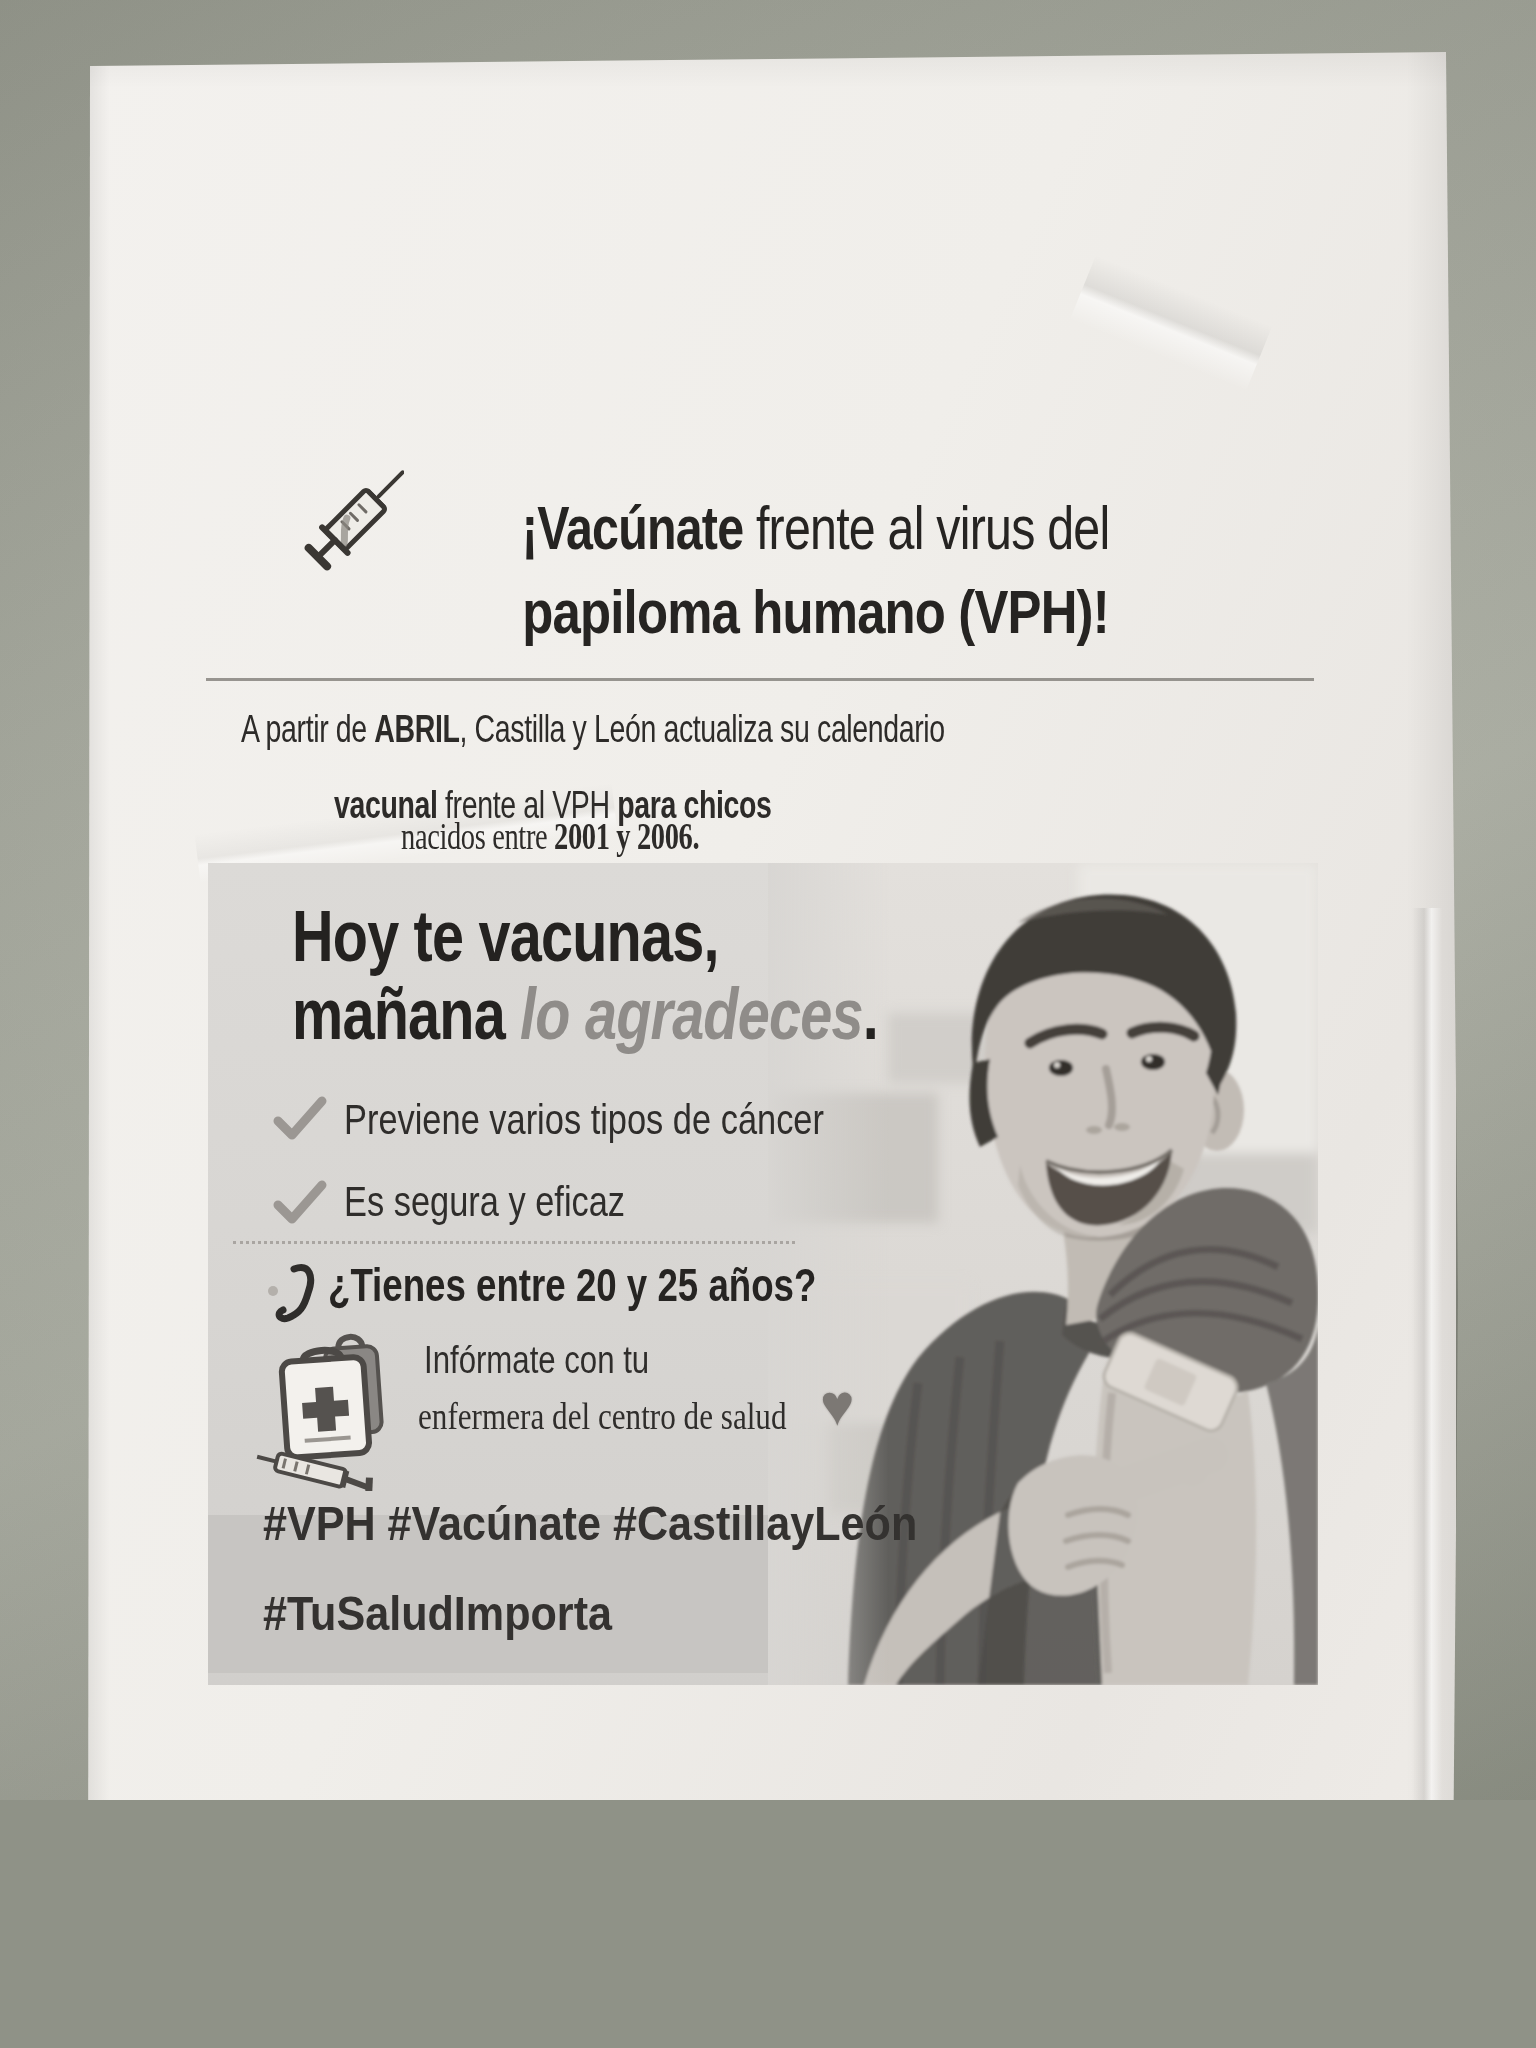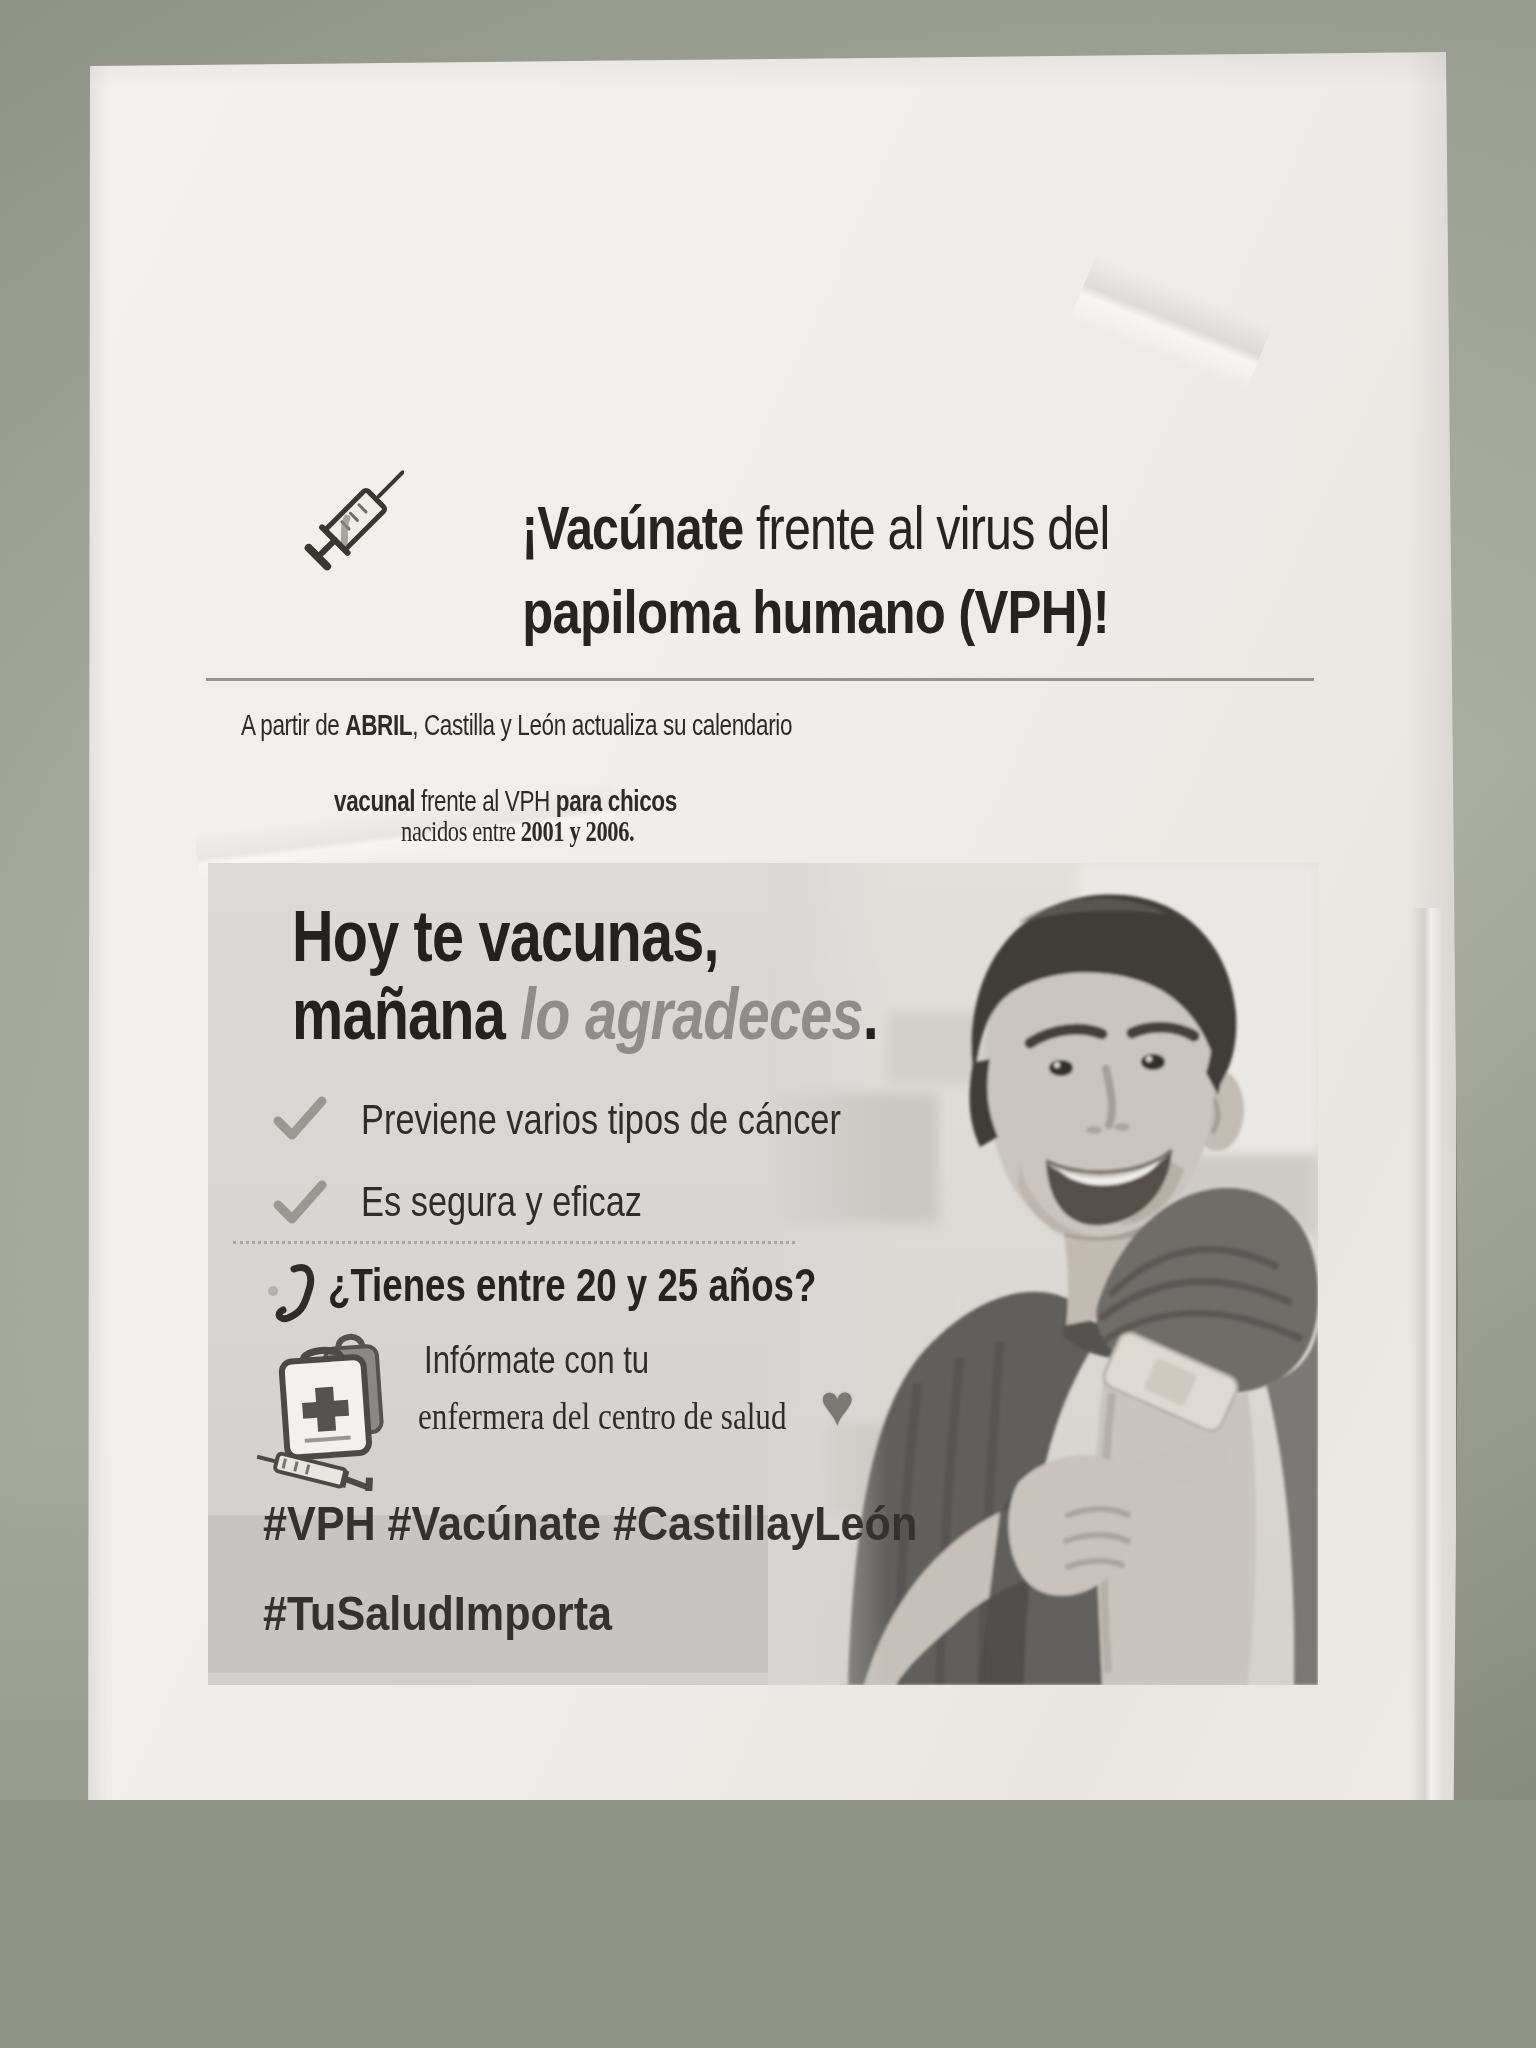--- a/index.html
+++ b/index.html
@@ -29,32 +29,32 @@
   .sx82{transform:scaleX(.82);} .sx88{transform:scaleX(.88);}
   .ctr{transform-origin:50% 50%;}
   .b{font-weight:800;}
   
   .title-block{position:absolute;left:100px;top:438px;width:1280px;text-align:center;
     font-size:62px;line-height:84px;color:#262422;letter-spacing:-1px;}
   .syringe-big{position:absolute;left:218px;top:418px;width:110px;height:120px;}
   .divider{position:absolute;left:130px;top:630px;width:1108px;height:0;
     border-top:3px solid rgba(120,117,112,.75);}
   
-  .intro-line{position:absolute;font-size:30px;color:#2d2b29;letter-spacing:-.5px;}
+  .intro-line{position:absolute;font-size:38px;color:#2d2b29;letter-spacing:-.5px;}
   .intro-line .b{font-weight:800;}
   .il1{left:165px;top:660px;} .il2{left:258px;top:736px;} .il3{left:325px;top:766px;font-family:Liberation Serif, serif;}
   
   .panel{position:absolute;left:132px;top:815px;width:1110px;height:822px;
     background:linear-gradient(180deg,#dcdad7 0%,#d7d5d2 55%,#d1cfcc 100%);overflow:hidden;}
   .band{position:absolute;left:0;top:652px;width:100%;height:158px;background:#c7c5c2;z-index:1;}
   .photo-svg{position:absolute;left:560px;top:0;width:550px;height:822px;z-index:2;}
   .panel-text{position:absolute;z-index:3;}
   .claim{left:84px;top:34px;font-size:72px;line-height:78px;font-weight:800;color:#242220;letter-spacing:-1px;}
   .claim .gray{color:#8f8c89;font-style:italic;}
-  .benefit-row{font-size:43px;color:#2f2d2b;margin-left:17px;}
+  .benefit-row{font-size:43px;color:#2f2d2b;}
   .br0{left:136px;top:232px;} .br1{left:136px;top:314px;}
   .check-svg{position:absolute;width:56px;height:48px;z-index:3;}
   .ck0{left:64px;top:232px;} .ck1{left:64px;top:316px;}
   .dotline{position:absolute;left:25px;top:378px;width:562px;height:0;
     border-top:3px dotted #a9a5a1;z-index:3;}
   .question{left:120px;top:394px;font-size:47px;font-weight:800;color:#262422;}
   .curl-svg{position:absolute;left:58px;top:398px;width:56px;height:62px;z-index:3;}
   .info-icon-svg{position:absolute;left:46px;top:468px;width:150px;height:160px;z-index:3;}
   .info-line{font-size:38px;color:#2f2d2b;}
   .if1{left:216px;top:476px;} .if2{left:210px;top:531px;font-family:Liberation Serif, serif;}

